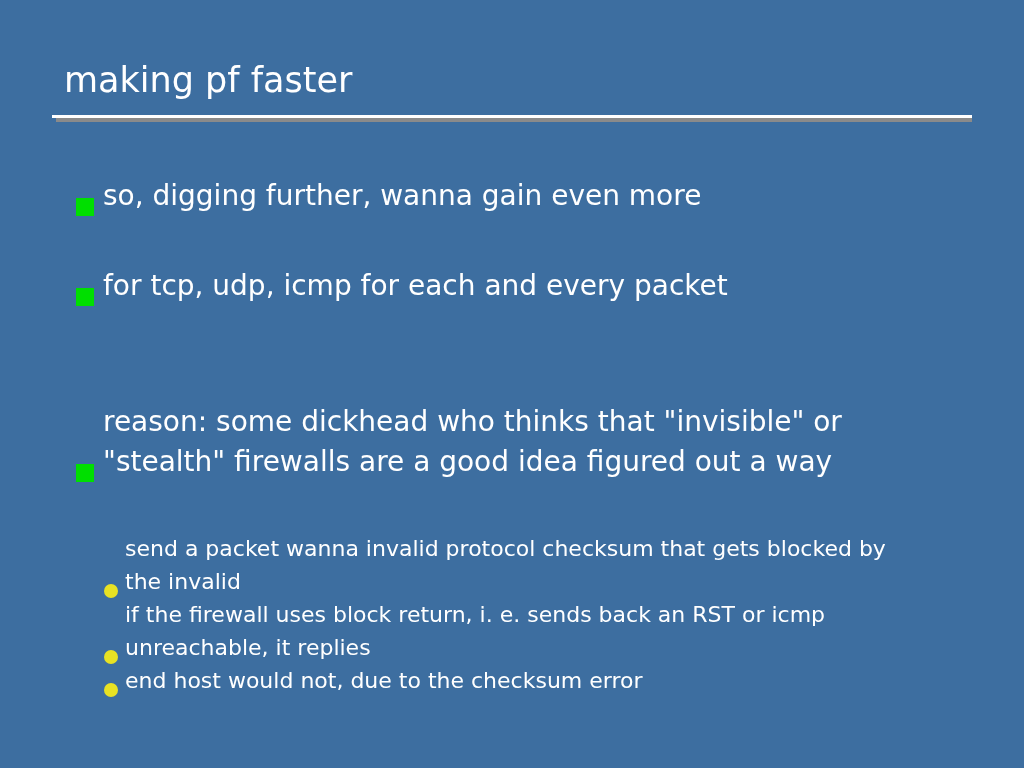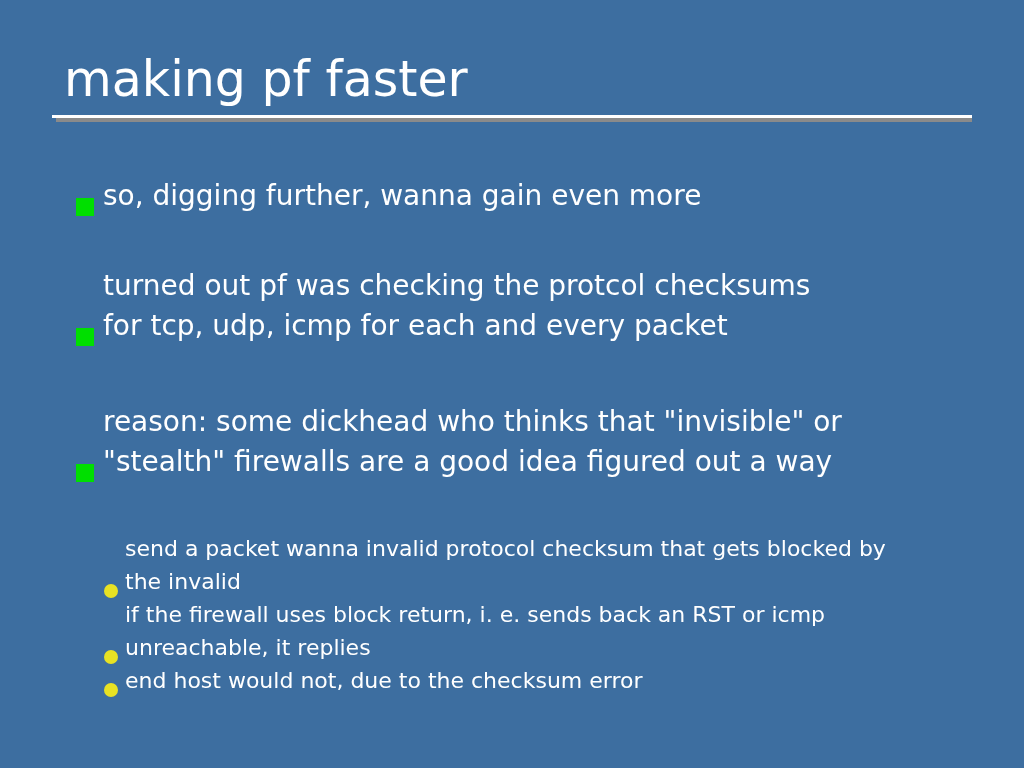--- a/index.html
+++ b/index.html
@@ -13,21 +13,21 @@
     height: 768px;
     overflow: hidden;
     background: var(--background, #3D6EA0);
     font-family: "DejaVu Sans", sans-serif;
     color: var(--text, #FFFFFF);
   }
   .title {
     position: absolute;
     left: 64px;
     top: 52px;
-    font-size: 49px;
+    font-size: 35px;
     line-height: 56px;
     white-space: nowrap;
     color: var(--text, #FFFFFF);
   }
   .rule-white {
     position: absolute;
     left: 52px;
     top: 115px;
     width: 920px;
     height: 3px;
@@ -87,21 +87,20 @@
   <div class="bullet l1" style="top:176px">
     <span class="marker"></span>
     <div class="text">
       <div>so, digging further, wanna gain even more</div>
     </div>
   </div>
 
   <div class="bullet l1" style="top:266px">
     <span class="marker"></span>
     <div class="text">
-      <div>turned out pf was checking the protcol checksums</div>
       <div>for tcp, udp, icmp for each and every packet</div>
     </div>
   </div>
 
   <div class="bullet l1" style="top:402px">
     <span class="marker"></span>
     <div class="text">
       <div>reason: some dickhead who thinks that "invisible" or</div>
       <div>"stealth" firewalls are a good idea figured out a way</div>
     </div>

